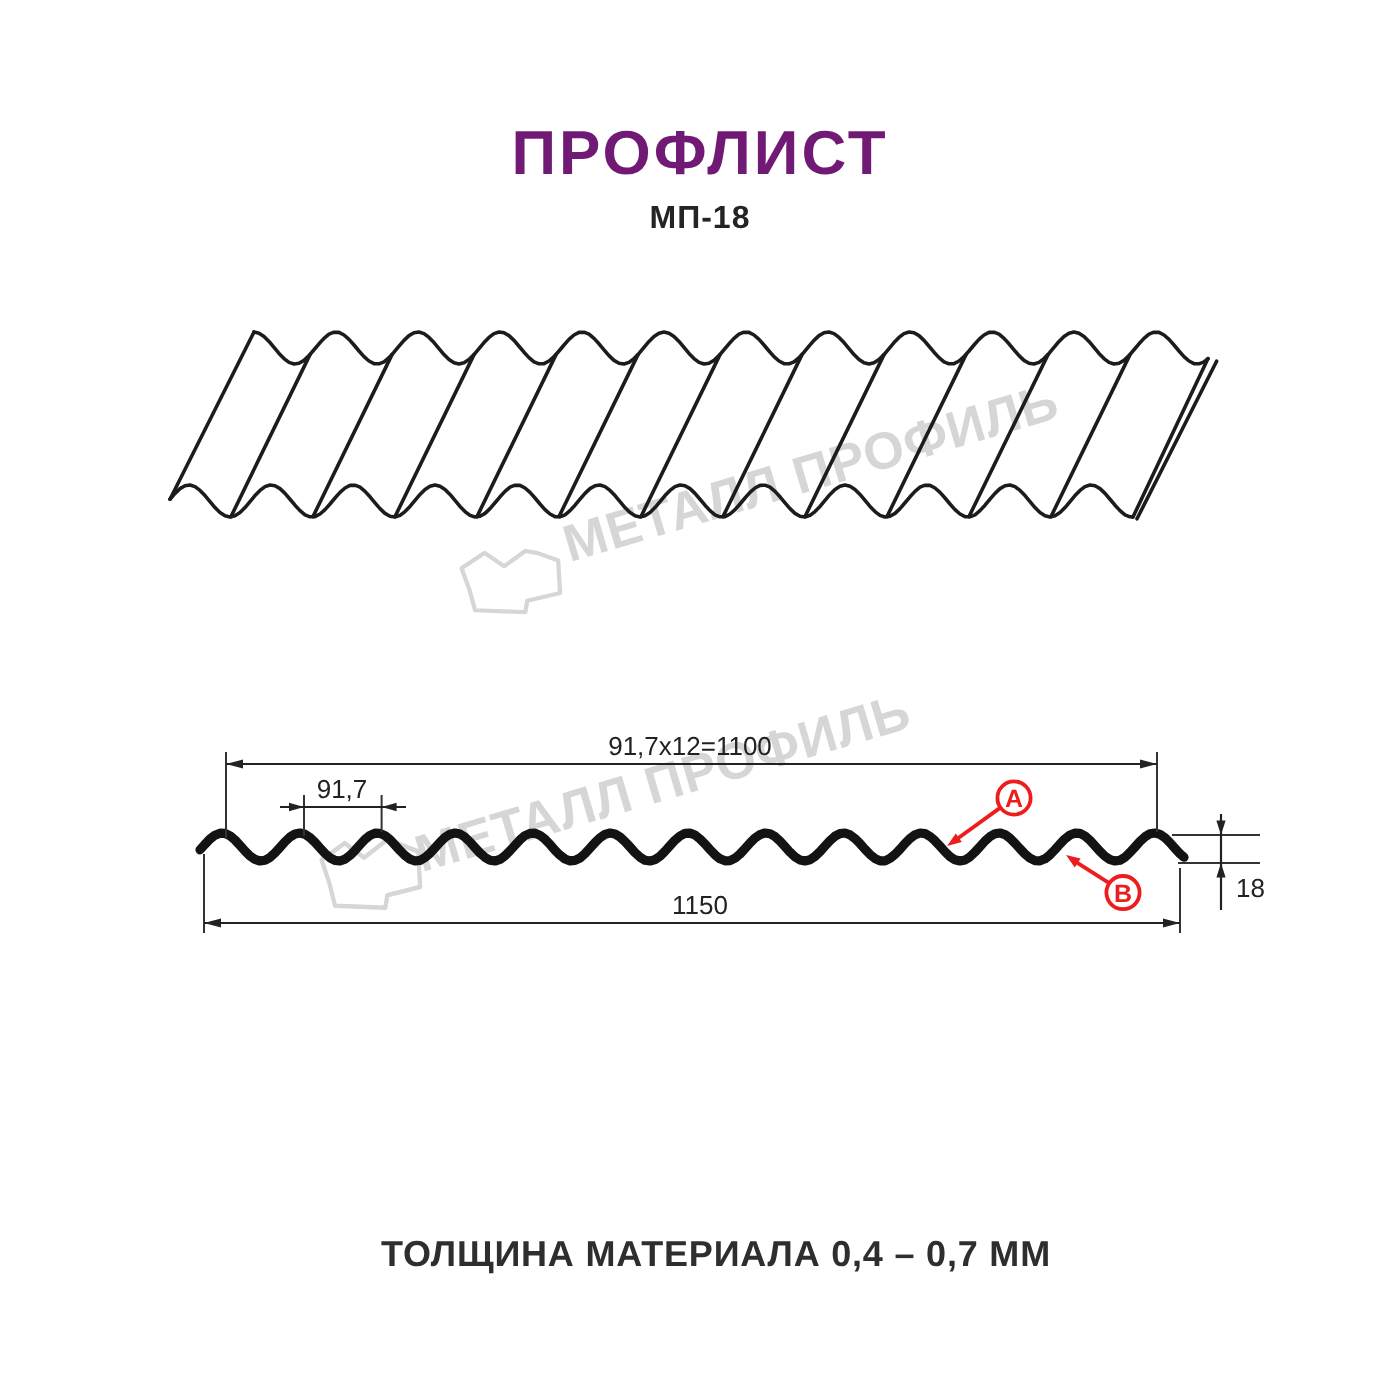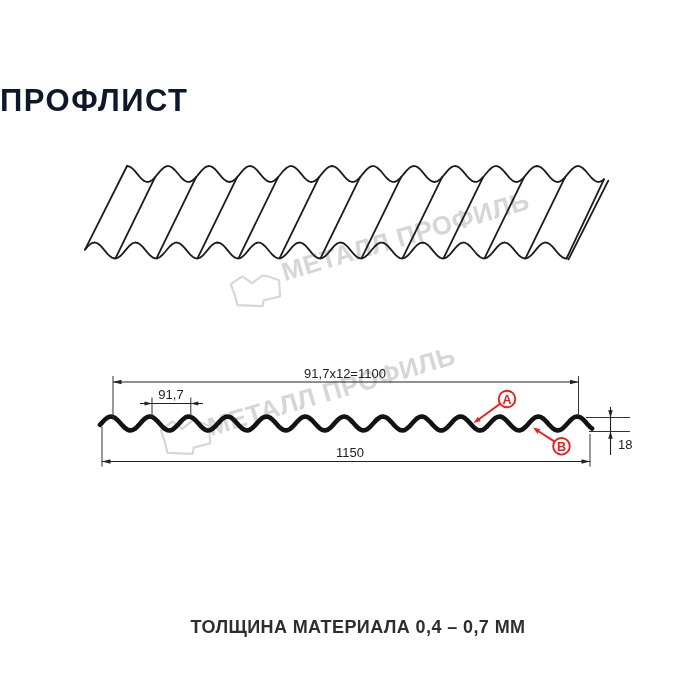--- a/index.html
+++ b/index.html
@@ -1,19 +1,19 @@
 <!DOCTYPE html>
 <html><head>
 <meta charset="utf-8">
 <style>
   html,body{margin:0;padding:0;background:#fff;}
   .page{position:relative;width:700px;height:700px;background:#ffffff;overflow:hidden;
         font-family:"Liberation Sans",sans-serif;}
-  .title{position:absolute;top:59px;left:0;right:0;
-         font-size:31px;font-weight:700;letter-spacing:1.5px;color:#0f172a;z-index:3;margin-top:24px;}
+  .title{position:absolute;top:59px;left:0;right:0;text-align:center;
+         font-size:31px;font-weight:700;letter-spacing:1.5px;color:#701a75;z-index:3;}
   .subtitle{position:absolute;top:101px;left:0;right:0;text-align:center;
          font-size:16px;font-weight:700;letter-spacing:.5px;color:#242424;z-index:3;}
   .wm{position:absolute;font-size:26px;font-weight:700;color:#d6d6d6;white-space:nowrap;
       transform:rotate(-16.5deg);transform-origin:left bottom;line-height:26px;
       letter-spacing:.5px;z-index:1;}
   .wm1{left:286px;top:259px;}
   .wm2{left:212px;top:414px;}
   .logo{position:absolute;z-index:1;}
   .logo1{left:224px;top:264px;width:58px;height:44px;}
   .logo2{left:154px;top:408px;width:58px;height:48px;}
@@ -31,20 +31,21 @@
                  font-family:"Liberation Sans",sans-serif;}
   .footer{position:absolute;top:617px;left:0;right:0;text-align:center;font-size:18px;
           font-weight:700;letter-spacing:.4px;color:#2e2e2e;z-index:3;padding-left:16px;}
 </style>
 </head>
 <body>
 
 <div class="page">
 
   <div class="title">ПРОФЛИСТ</div>
+  <div class="subtitle">МП-18</div>
 
   <svg class="logo logo1" viewBox="0 0 60 46" preserveAspectRatio="none">
     <polygon points="11,32 7,21 19,13 29,20 40,12 46,13 57,17 58,34 41,38 40,44 14,43"></polygon>
   </svg>
   <div class="wm wm1">МЕТАЛЛ ПРОФИЛЬ</div>
 
   <svg class="logo logo2" viewBox="0 0 60 46" preserveAspectRatio="none">
     <polygon points="11,32 7,21 19,13 29,20 40,12 46,13 57,17 58,34 41,38 40,44 14,43"></polygon>
   </svg>
   <div class="wm wm2">МЕТАЛЛ ПРОФИЛЬ</div>

